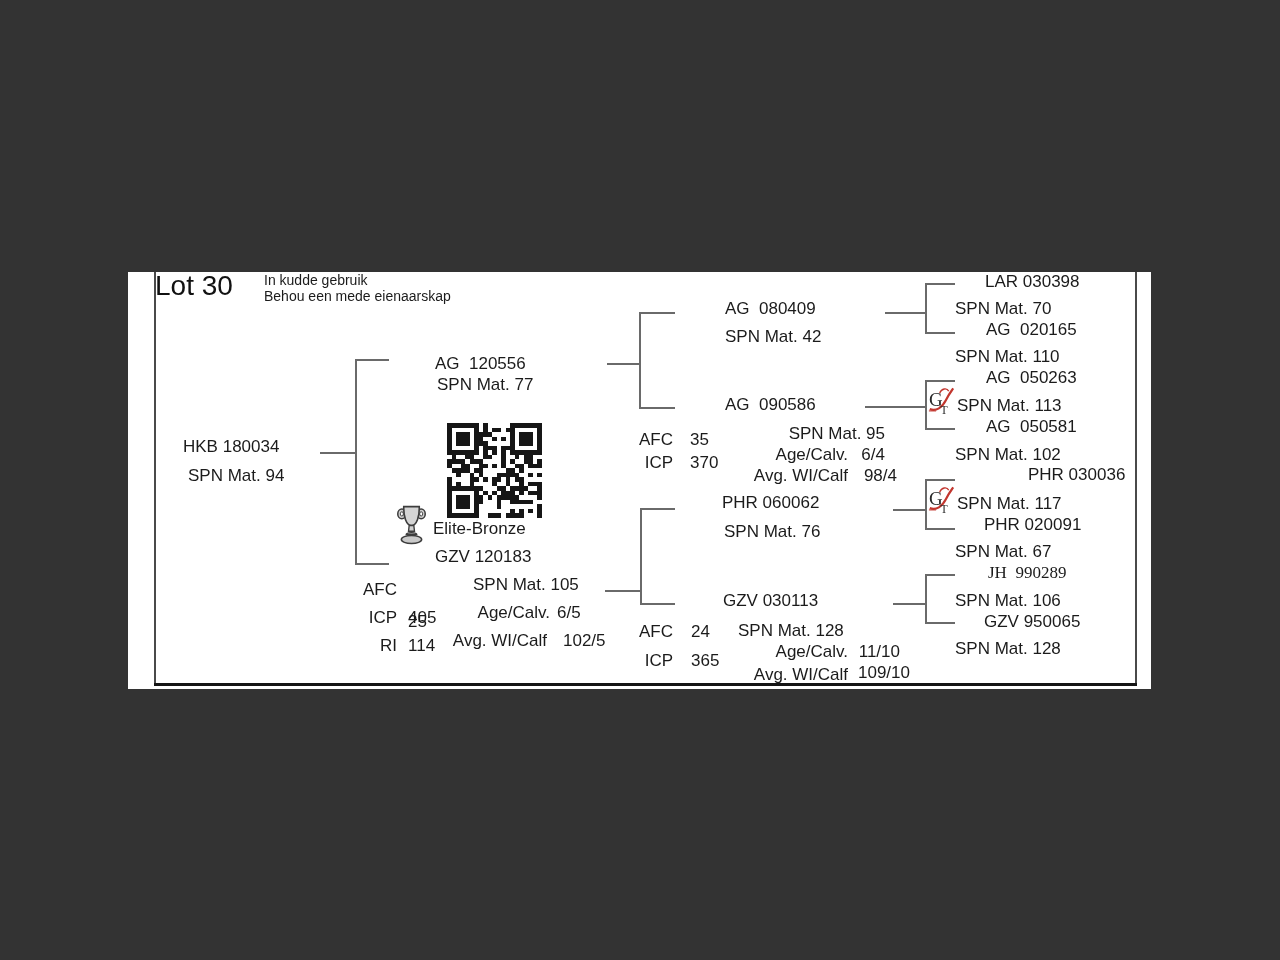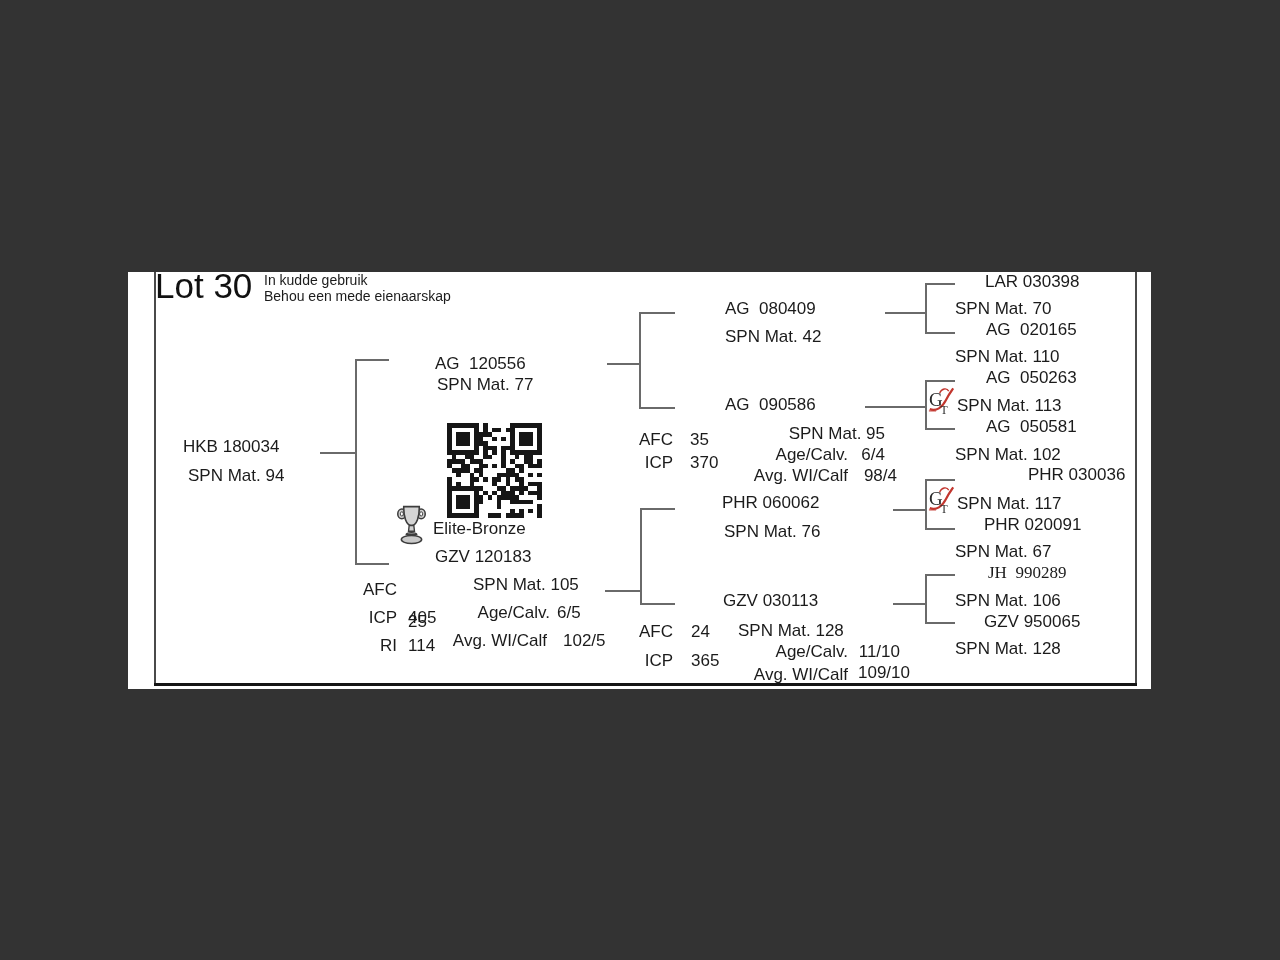--- a/index.html
+++ b/index.html
@@ -10,21 +10,21 @@
   .page{
     position:absolute;left:128px;top:272px;width:1023px;height:417px;
     background:#ffffff;
   }
   
   .t{
     position:absolute;font-size:17px;line-height:20px;color:#1b1b1b;white-space:pre;
   }
   .tr{text-align:right;}
   .lot{
-    position:absolute;font-size:35px;line-height:28px;color:#111;white-space:pre;
+    position:absolute;font-size:28px;line-height:28px;color:#111;white-space:pre;
   }
   .note{
     position:absolute;font-size:14px;line-height:16px;color:#1b1b1b;white-space:pre;
   }
   
   .hl{position:absolute;height:1.5px;background:#6a6a6a;}
   .vl{position:absolute;width:1.5px;background:#6a6a6a;}
   
   .frame-v{position:absolute;width:1.5px;background:#4a4a4a;top:0;height:412px;}
   .frame-b{position:absolute;height:2.5px;background:#161616;left:26px;width:983px;top:411px;}

